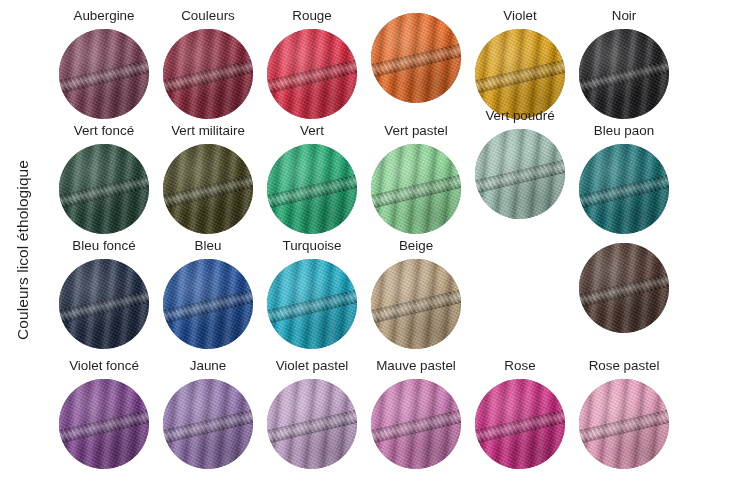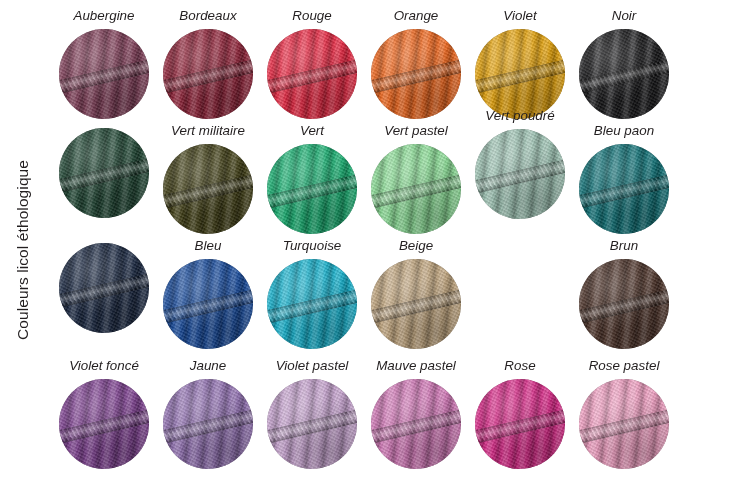--- a/index.html
+++ b/index.html
@@ -31,21 +31,21 @@
     white-space:nowrap;
     font-size:15.5px;
     color:#231f20;
     letter-spacing:.1px;
   }
 
   
   .grid{
     position:absolute;
     left:46px;top:0;
-    width:704px;height:368px;font-style:italic;
+    width:704px;height:368px;
   }
 
   .cell{
     position:absolute;
     width:116px;
     text-align:center;
   }
 
   .swatch-label{
     font-size:13.4px;
@@ -152,41 +152,40 @@
         <div class="swatch-label">Aubergine</div>
         <div class="swatch" style="--c: #7d3b55;">
           <div class="base"></div>
           <div class="cords"></div>
           <div class="weave"></div>
           <div class="diag"></div>
           <div class="shade"></div>
         </div>
       </div>
       <div class="cell" style="left: 104px; top: 8px;">
-        <div class="swatch-label">Bordeaux</div>
+        <div class="swatch-label">Couleurs</div>
         <div class="swatch" style="--c: #8e1f35;">
           <div class="base"></div>
           <div class="cords"></div>
           <div class="weave"></div>
           <div class="diag"></div>
           <div class="shade"></div>
         </div>
       </div>
       <div class="cell" style="left: 208px; top: 8px;">
         <div class="swatch-label">Rouge</div>
         <div class="swatch" style="--c: #e8243f;">
           <div class="base"></div>
           <div class="cords"></div>
           <div class="weave"></div>
           <div class="diag"></div>
           <div class="shade"></div>
         </div>
       </div>
       <div class="cell" style="left: 312px; top: 8px;">
-        <div class="swatch-label">Orange</div>
         <div class="swatch" style="--c: #f0651a;">
           <div class="base"></div>
           <div class="cords"></div>
           <div class="weave"></div>
           <div class="diag"></div>
           <div class="shade"></div>
         </div>
       </div>
       <div class="cell" style="left: 416px; top: 8px;">
         <div class="swatch-label">Violet</div>
@@ -202,20 +201,21 @@
         <div class="swatch-label">Noir</div>
         <div class="swatch" style="--c: #18181a;">
           <div class="base"></div>
           <div class="cords"></div>
           <div class="weave"></div>
           <div class="diag"></div>
           <div class="shade"></div>
         </div>
       </div>
       <div class="cell" style="left: 0px; top: 123px;">
+        <div class="swatch-label">Vert foncé</div>
         <div class="swatch" style="--c: #1d4431;">
           <div class="base"></div>
           <div class="cords"></div>
           <div class="weave"></div>
           <div class="diag"></div>
           <div class="shade"></div>
         </div>
       </div>
       <div class="cell" style="left: 104px; top: 123px;">
         <div class="swatch-label">Vert militaire</div>
@@ -261,20 +261,21 @@
         <div class="swatch-label">Bleu paon</div>
         <div class="swatch" style="--c: #0b6e73;">
           <div class="base"></div>
           <div class="cords"></div>
           <div class="weave"></div>
           <div class="diag"></div>
           <div class="shade"></div>
         </div>
       </div>
       <div class="cell" style="left: 0px; top: 238px;">
+        <div class="swatch-label">Bleu foncé</div>
         <div class="swatch" style="--c: #17253f;">
           <div class="base"></div>
           <div class="cords"></div>
           <div class="weave"></div>
           <div class="diag"></div>
           <div class="shade"></div>
         </div>
       </div>
       <div class="cell" style="left: 104px; top: 238px;">
         <div class="swatch-label">Bleu</div>
@@ -300,21 +301,20 @@
         <div class="swatch-label">Beige</div>
         <div class="swatch" style="--c: #c0a47c;">
           <div class="base"></div>
           <div class="cords"></div>
           <div class="weave"></div>
           <div class="diag"></div>
           <div class="shade"></div>
         </div>
       </div>
       <div class="cell" style="left: 520px; top: 238px;">
-        <div class="swatch-label">Brun</div>
         <div class="swatch" style="--c: #4a3026;">
           <div class="base"></div>
           <div class="cords"></div>
           <div class="weave"></div>
           <div class="diag"></div>
           <div class="shade"></div>
         </div>
       </div>
       <div class="cell" style="left: 0px; top: 358px;">
         <div class="swatch-label">Violet foncé</div>

